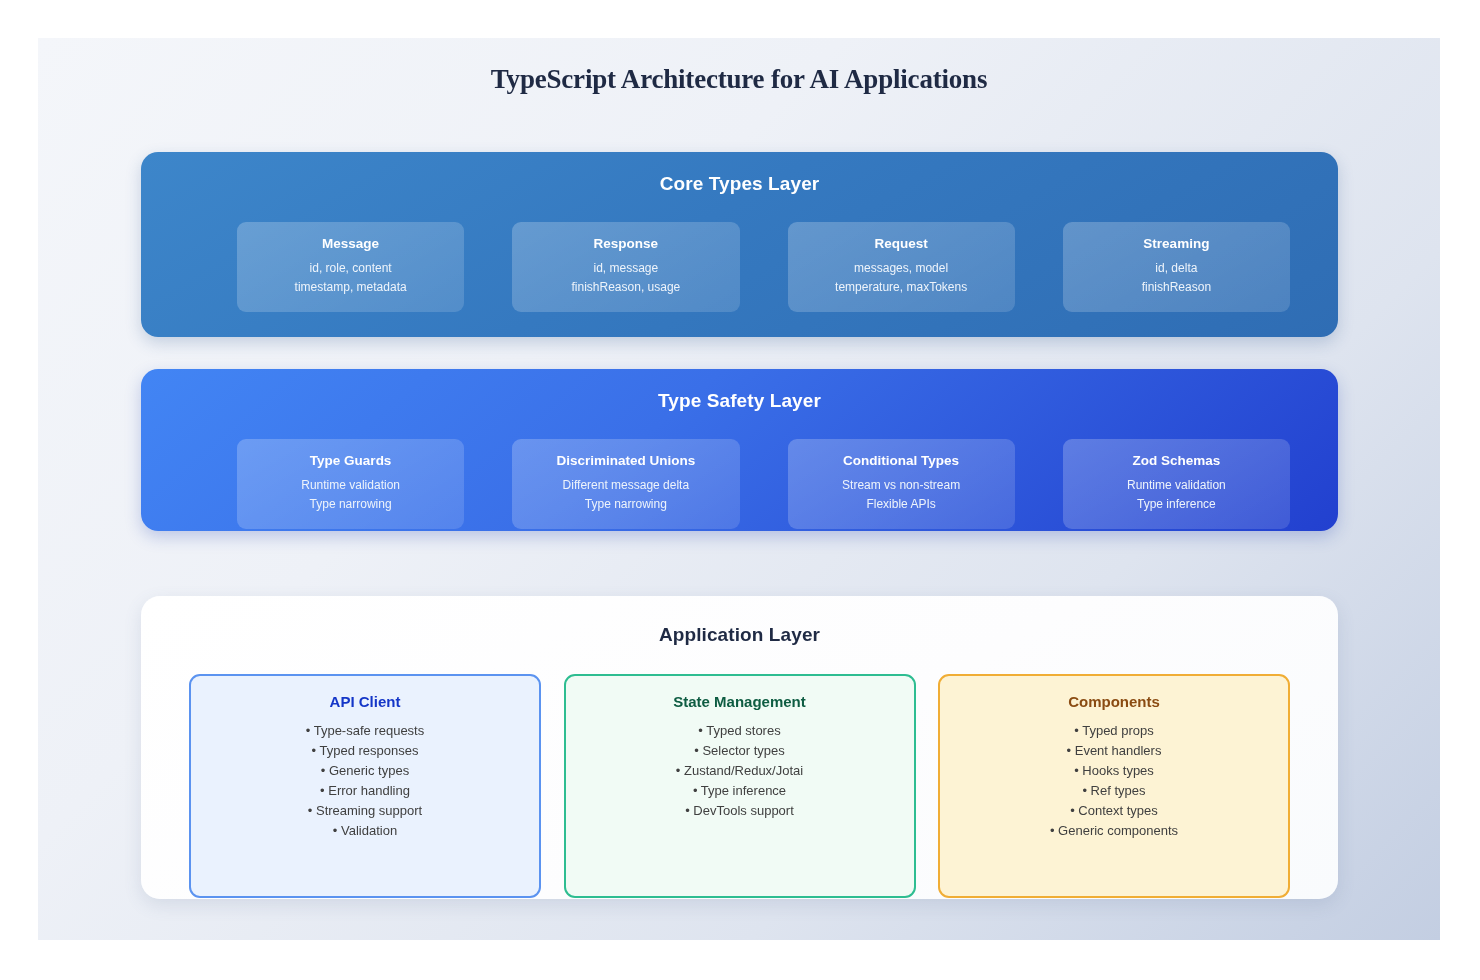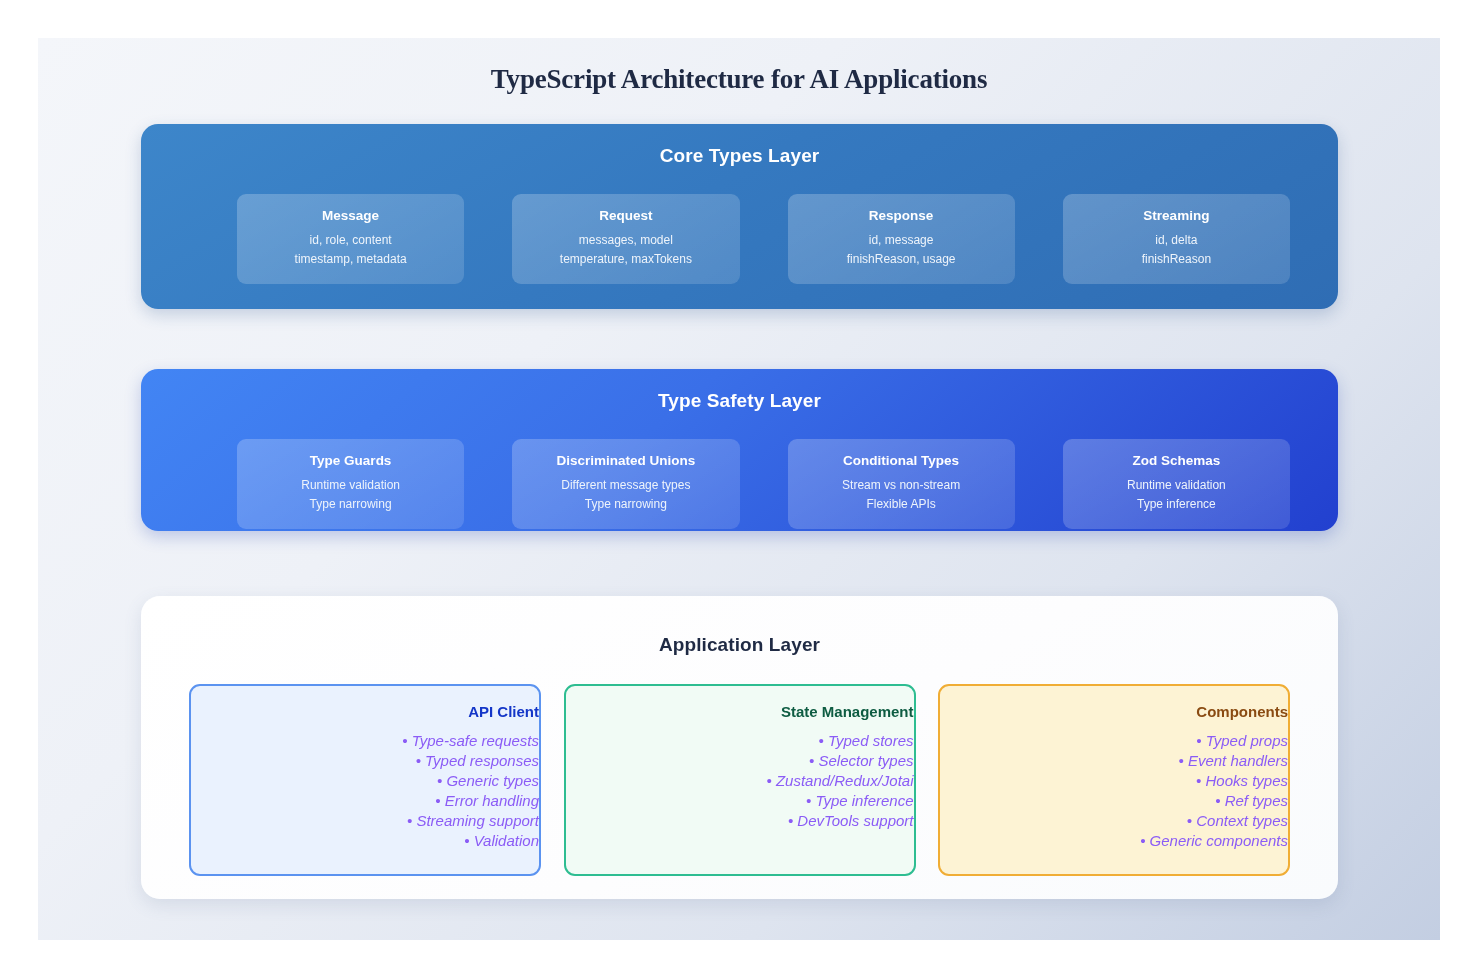--- a/index.html
+++ b/index.html
@@ -36,21 +36,21 @@
   
   .layer {
     position: absolute;
     left: 103px;
     width: 1197px;
     border-radius: 17px;
     box-sizing: border-box;
   }
 
   .layer-core {
-    top: 86px;
+    top: 114px;
     height: 185px;
     background: linear-gradient(150deg, #3d86ca 0%, #3579c0 45%, #2f6db4 100%);
     box-shadow: 0 6px 16px rgba(40,80,140,0.22);
   }
 
   .layer-safety {
     top: 331px;
     height: 162px;
     background: linear-gradient(140deg, #4285f4 0%, #3a6fe8 42%, #2240cf 100%);
     box-shadow: 0 6px 16px rgba(40,70,180,0.25);
@@ -69,21 +69,21 @@
     font-size: 19px;
     font-weight: bold;
     color: #ffffff;
     padding-top: 21px;
     letter-spacing: 0.1px;
   }
 
   .layer-heading.dark {
     color: #1f2a44;
     font-size: 19px;
-    padding-top: 38px;
+    padding-top: 28px;
   }
 
   
   .subcard-row {
     display: flex;
     justify-content: space-between;
     padding: 0 48px;
     margin-top: 27px;
     box-sizing: border-box;
   }
@@ -123,100 +123,99 @@
   .app-row {
     display: flex;
     justify-content: space-between;
     padding: 0 48px;
     margin-top: 28px;
     box-sizing: border-box;
   }
 
   .app-card {
     width: 352px;
-    height: 192px;
+    height: 224px;
     border-radius: 11px;
     border: 2px solid transparent;
     box-sizing: border-box;
-    text-align: right;
+    text-align: center;
     padding-top: 17px;
   }
 
   .app-card.blue   { background: #eaf2fe; border-color: #5b93f0; }
   .app-card.green  { background: #f1fbf5; border-color: #2ebd91; }
   .app-card.amber  { background: #fdf3d4; border-color: #f0ad35; }
 
   .app-card-title {
     font-size: 15px;
     font-weight: bold;
     margin-bottom: 11px;
   }
 
   .app-card.blue  .app-card-title { color: #1436c8; }
   .app-card.green .app-card-title { color: #0e5c42; }
   .app-card.amber .app-card-title { color: #8a4b12; }
 
   .app-bullet {
-    font-size: 15px;
-    color: #8b5cf6;
+    font-size: 13px;
+    color: #404040;
     line-height: 20px;
-    font-style: italic;
   }
 </style>
 </head>
 <body>
 
 <div id="canvas">
 
   <h1 class="page-title">TypeScript Architecture for AI Applications</h1>
 
   <div class="layer layer-core">
     <div class="layer-heading">Core Types Layer</div>
     <div class="subcard-row">
 
       <div class="subcard">
         <div class="subcard-title">Message</div>
         <div class="subcard-line">id, role, content</div>
         <div class="subcard-line">timestamp, metadata</div>
       </div>
 
       <div class="subcard">
+        <div class="subcard-title">Response</div>
+        <div class="subcard-line">id, message</div>
+        <div class="subcard-line">finishReason, usage</div>
+      </div>
+
+      <div class="subcard">
         <div class="subcard-title">Request</div>
         <div class="subcard-line">messages, model</div>
         <div class="subcard-line">temperature, maxTokens</div>
       </div>
 
       <div class="subcard">
-        <div class="subcard-title">Response</div>
-        <div class="subcard-line">id, message</div>
-        <div class="subcard-line">finishReason, usage</div>
-      </div>
-
-      <div class="subcard">
         <div class="subcard-title">Streaming</div>
         <div class="subcard-line">id, delta</div>
         <div class="subcard-line">finishReason</div>
       </div>
 
     </div>
   </div>
 
   <div class="layer layer-safety">
     <div class="layer-heading">Type Safety Layer</div>
     <div class="subcard-row">
 
       <div class="subcard">
         <div class="subcard-title">Type Guards</div>
         <div class="subcard-line">Runtime validation</div>
         <div class="subcard-line">Type narrowing</div>
       </div>
 
       <div class="subcard">
         <div class="subcard-title">Discriminated Unions</div>
-        <div class="subcard-line">Different message types</div>
+        <div class="subcard-line">Different message delta</div>
         <div class="subcard-line">Type narrowing</div>
       </div>
 
       <div class="subcard">
         <div class="subcard-title">Conditional Types</div>
         <div class="subcard-line">Stream vs non-stream</div>
         <div class="subcard-line">Flexible APIs</div>
       </div>
 
       <div class="subcard">

